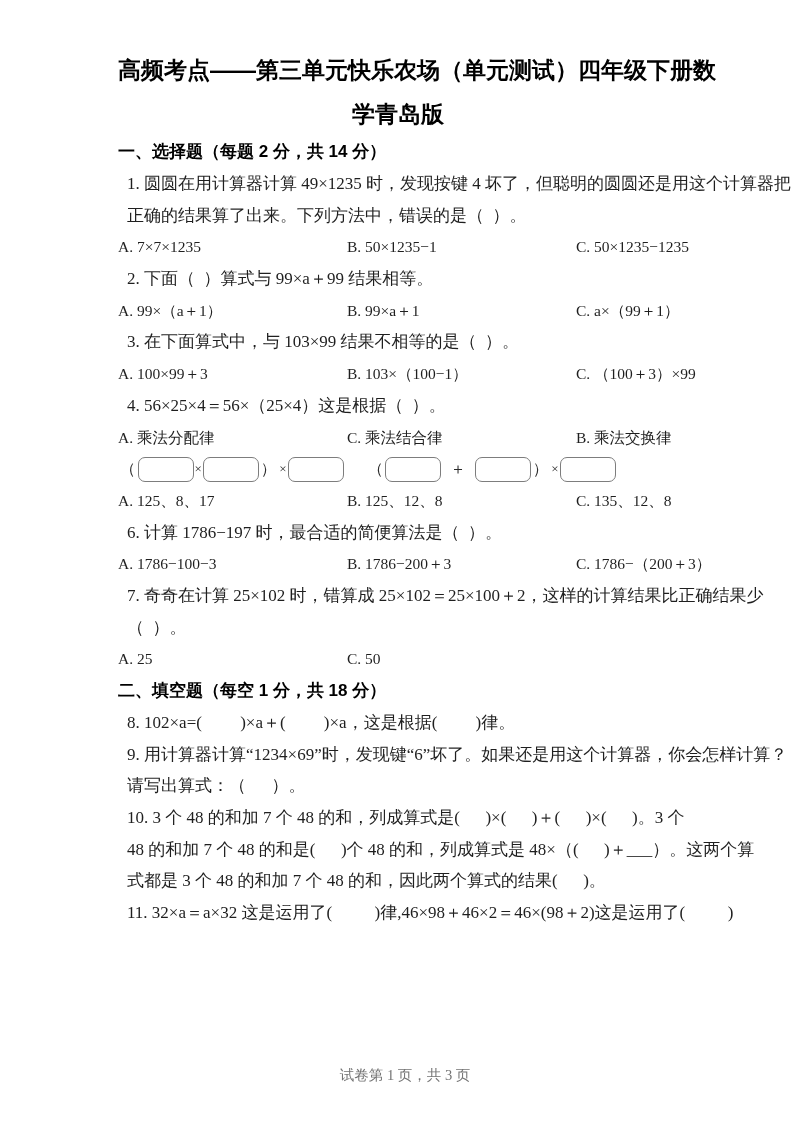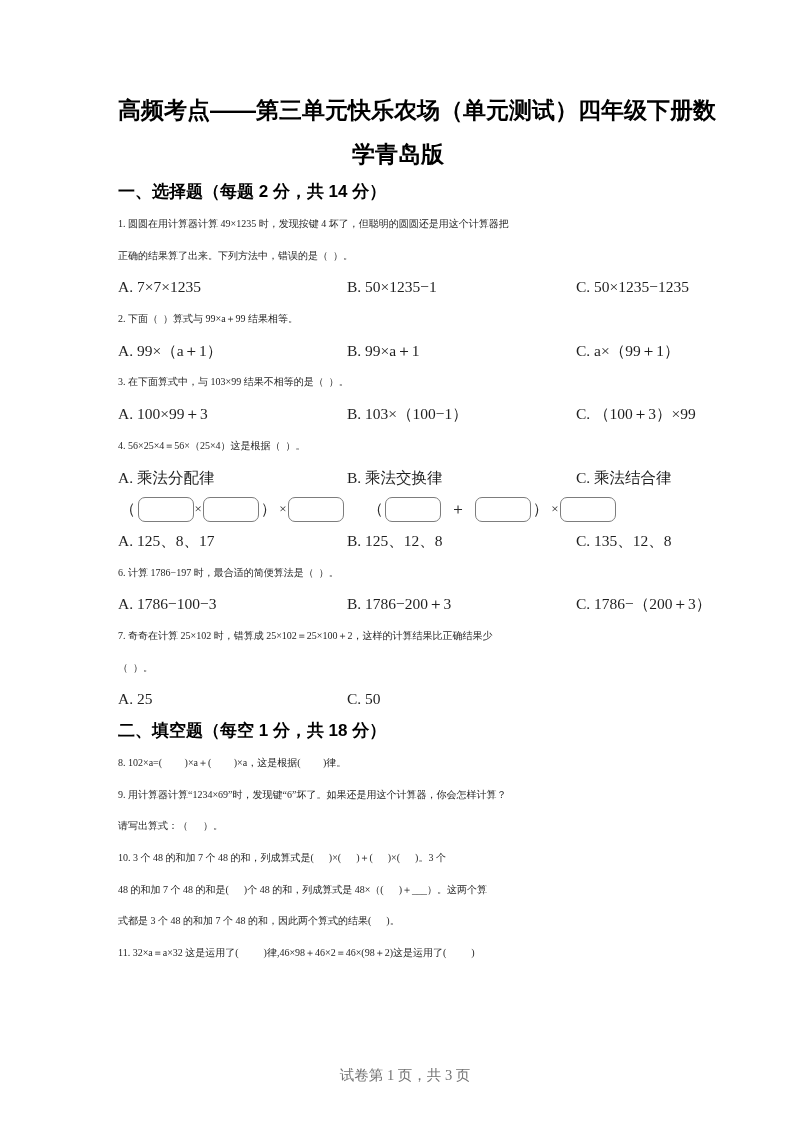--- a/index.html
+++ b/index.html
@@ -8,21 +8,21 @@
     width:793px;height:1122px;
     background:#ffffff;
     color:#1f1f1f;
     font-family:"Liberation Serif","DejaVu Serif",serif;
     overflow:hidden;
   }
   .content{
     position:absolute;
     left:118px;top:0;
     width:560px;
-    padding-top:88px;
+    padding-top:48px;
   }
   .title-line{
     text-align:center;
     font-family:"Liberation Sans","DejaVu Sans",sans-serif;
     font-weight:bold;
     font-size:23px;
     color:#000000;
     height:44px;
     line-height:44px;
     white-space:nowrap;
@@ -30,24 +30,25 @@
   .sec-heading{
     font-family:"Liberation Sans","DejaVu Sans",sans-serif;
     font-weight:bold;
     font-size:17px;
     color:#000000;
     height:32px;
     line-height:32px;
     white-space:pre;
   }
   .row{
-    font-size:10px;
+    font-size:17px;
     height:31.7px;
     line-height:31.7px;
     white-space:pre;
+    margin-left:9px;
   }
   .opts{
     display:grid;
     grid-template-columns:185px 185px 1fr;
     font-size:15.5px;
     height:31.7px;
     line-height:31.7px;
     gap:44px;
   }
   .opts span{white-space:pre;}
@@ -107,22 +108,22 @@
     <div class="row">3. 在下面算式中，与 103×99 结果不相等的是（  ）。</div>
     <div class="opts">
       <span>A. 100×99＋3</span>
       <span>B. 103×（100−1）</span>
       <span>C. （100＋3）×99</span>
     </div>
 
     <div class="row">4. 56×25×4＝56×（25×4）这是根据（  ）。</div>
     <div class="opts">
       <span>A. 乘法分配律</span>
+      <span>C. 乘法结合律</span>
       <span>B. 乘法交换律</span>
-      <span>C. 乘法结合律</span>
     </div>
 
 
     <div class="boxrow">
       <span class="sym">（</span>
       <span class="blank-box"></span>
       <span class="sym small">×</span>
       <span class="blank-box"></span>
       <span class="sym">）</span>
       <span class="sym small">×</span>

